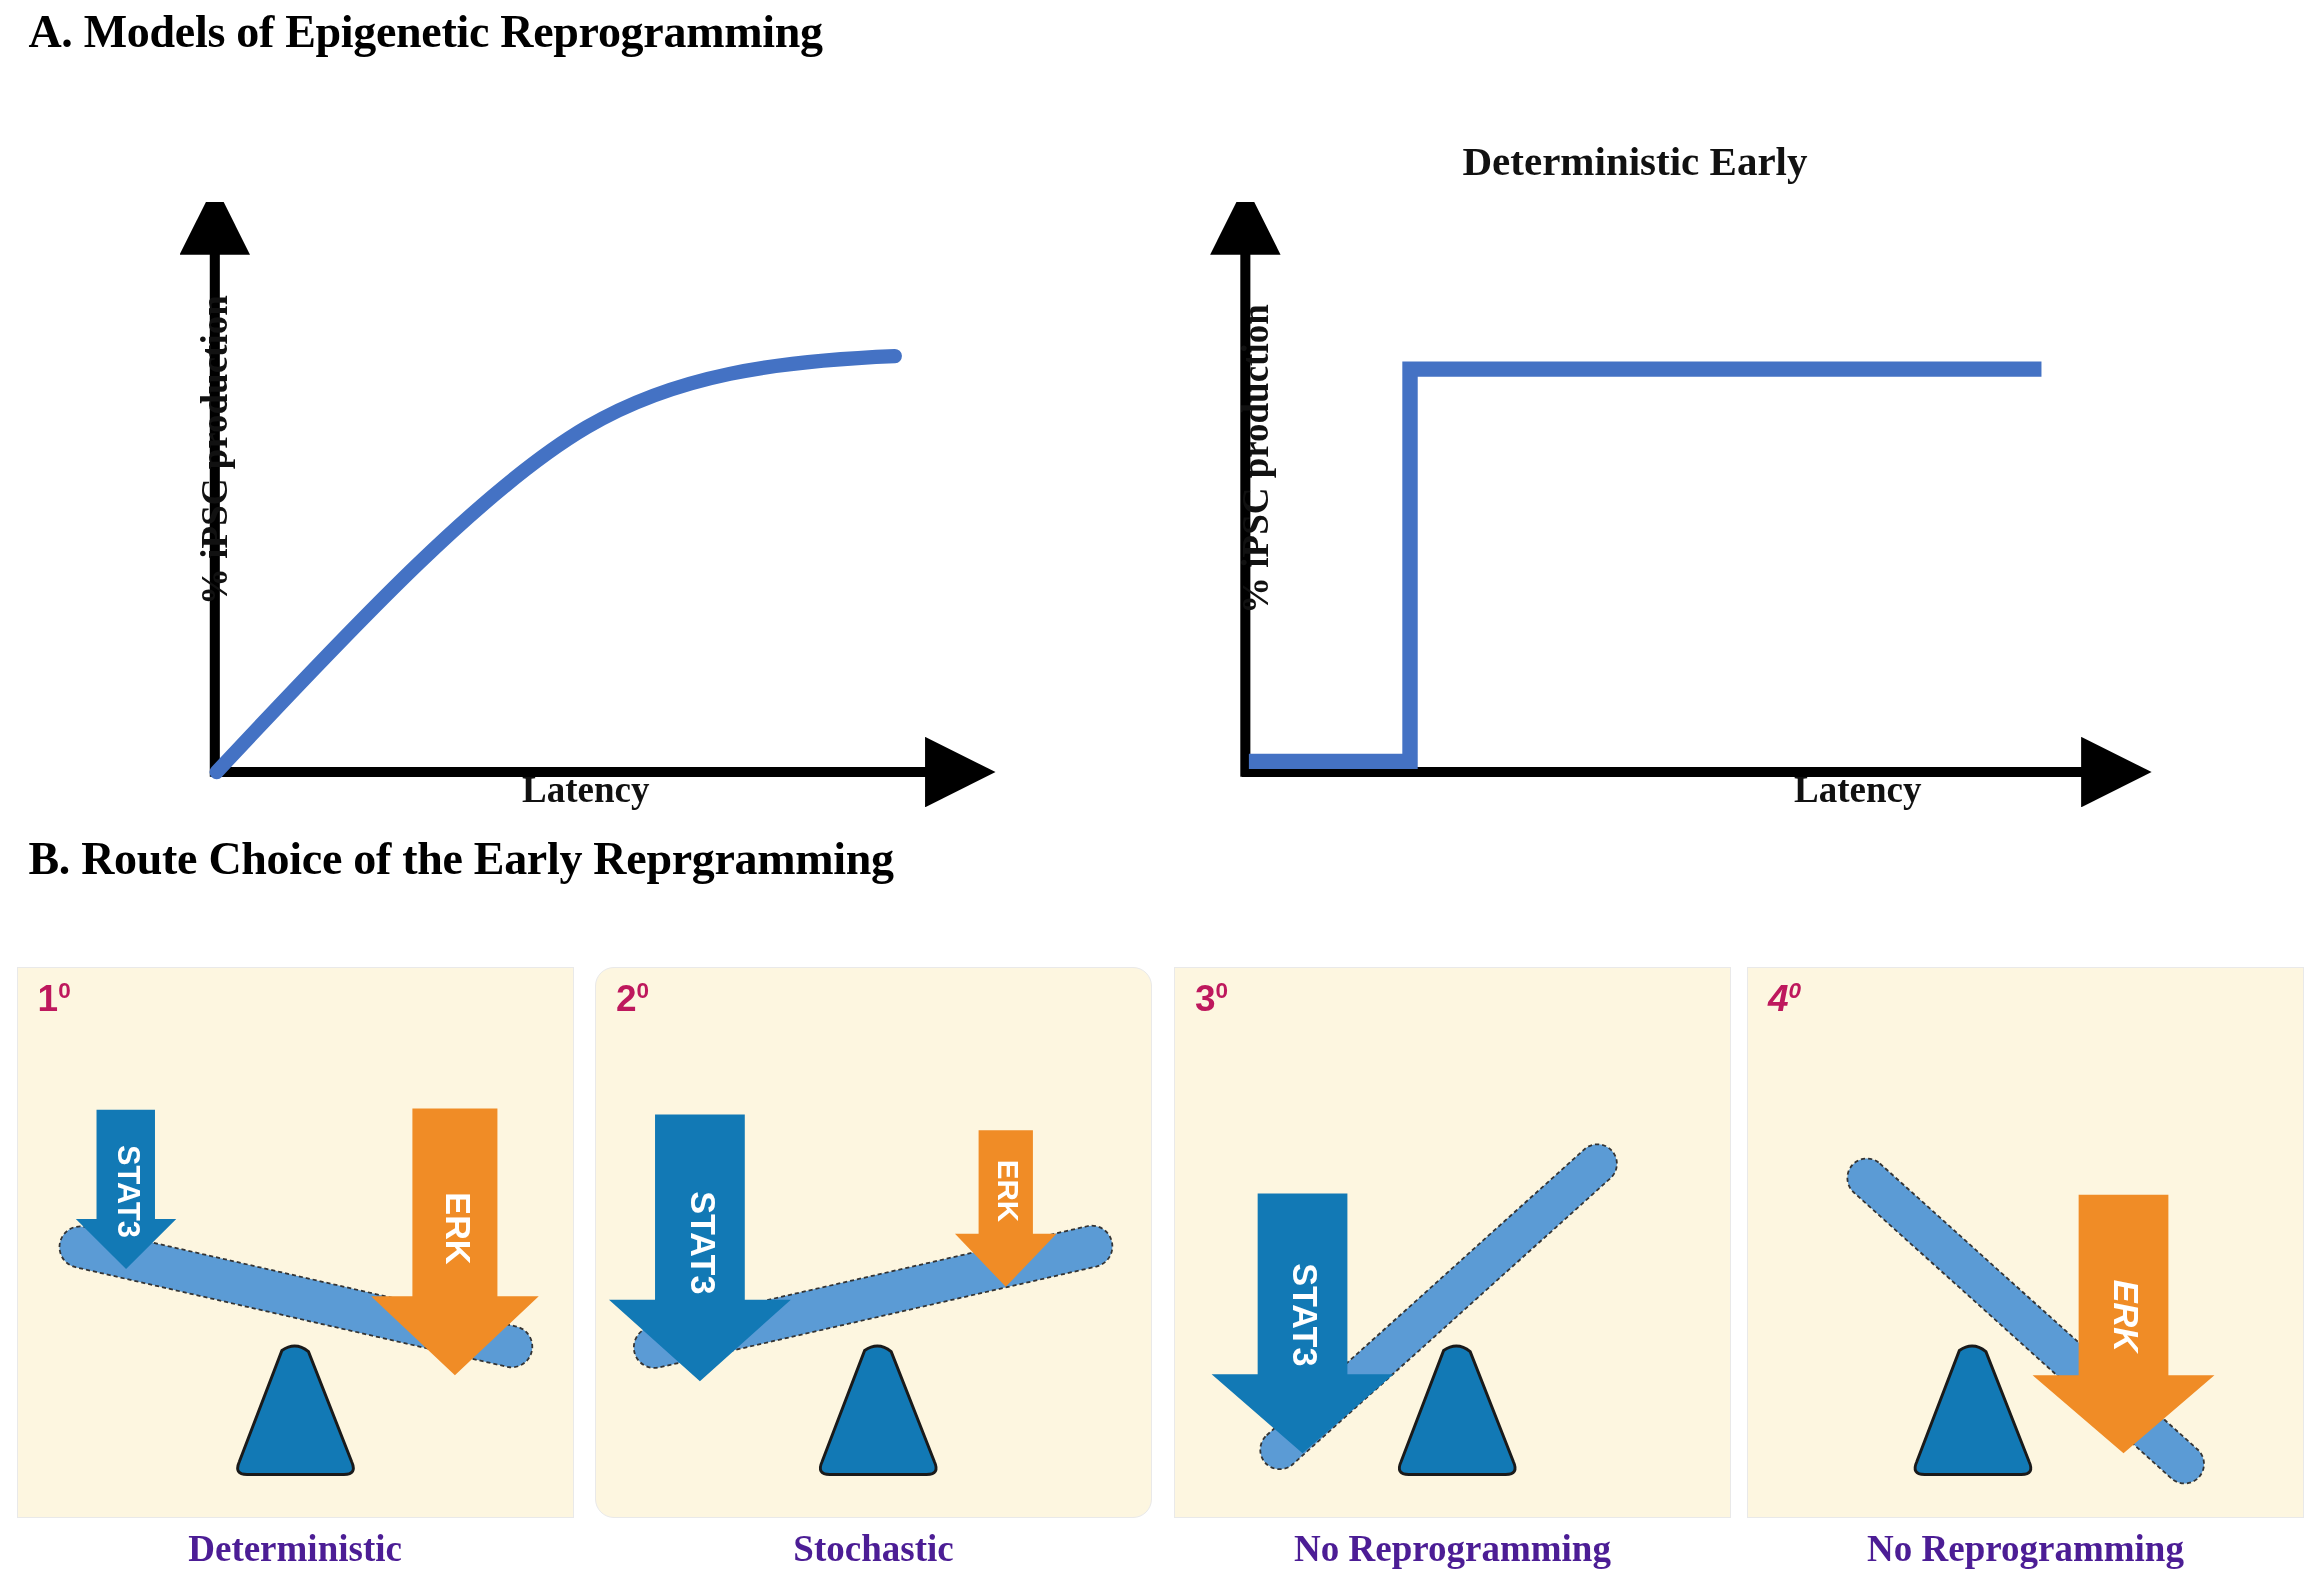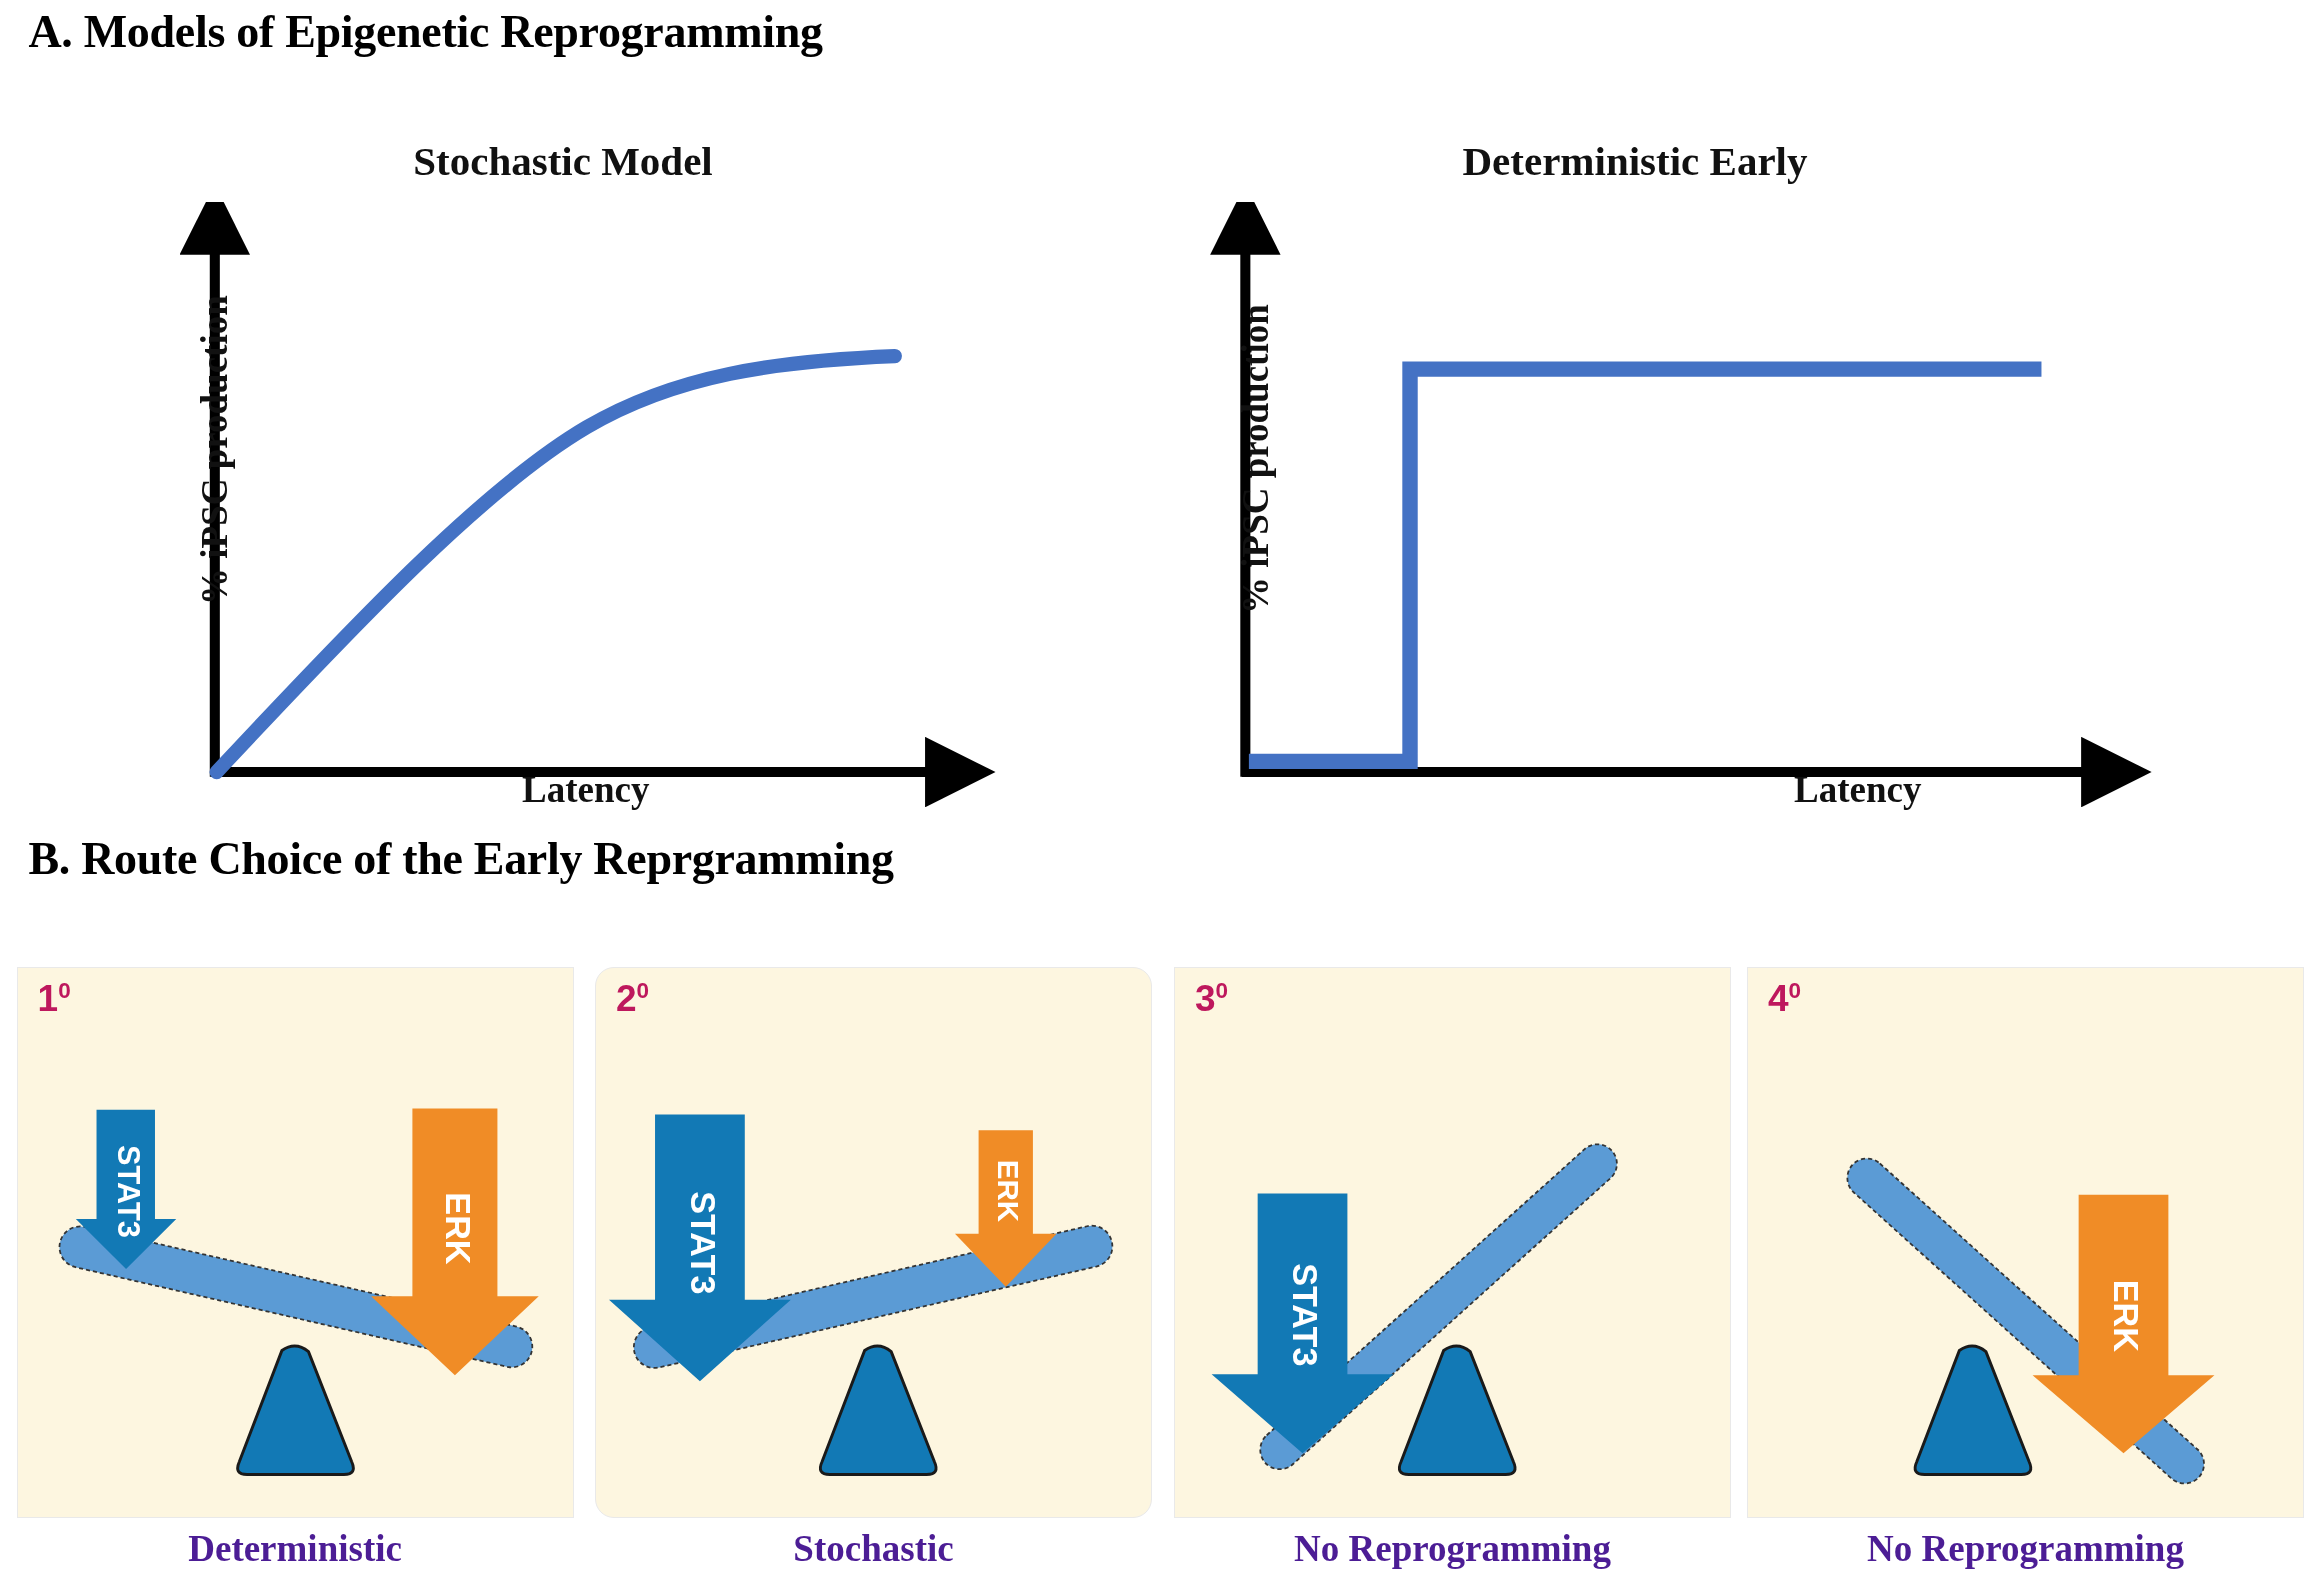--- a/index.html
+++ b/index.html
@@ -90,21 +90,21 @@
     top: 0;
     width: 557px;
     height: 551px;
     background: #FDF6E0;
     border: 1.8px solid #E9E9E9;
     box-sizing: border-box;
   }
   #lever-panel-1 { left: 16.6px;   }
   #lever-panel-2 { left = 0; left: 595px; border-radius: 19px; }
   #lever-panel-3 { left: 1174px; }
-  #lever-panel-4 { left: 1747px; }
+  #lever-panel-4 { left: 1747px; font-style: italic; }
 
   .panel-index {
     position: absolute;
     left: 20px; top: 9.5px;
     font-family: "Liberation Sans", sans-serif;
     font-weight: bold;
     font-size: 37px;
     color: #be185d;
     white-space: nowrap;
     z-index: 6;
@@ -143,21 +143,20 @@
   #caption-4 { left: 1747px; }
 </style>
 </head>
 <body>
 
 <div class="section-title" id="sectionA-title">A. Models of Epigenetic Reprogramming</div>
 
 <div id="panelA">
 
   <div class="chart-block" id="chart-stochastic">
-    <div class="chart-title">Stochastic Model</div>
 
     <svg class="chart-svg" viewBox="0 0 1700 1080" preserveAspectRatio="none">
       <defs>
         <marker id="arrowK1" markerWidth="7" markerHeight="7" refX="1" refY="3.5" orient="auto" markerUnits="strokeWidth">
           <path d="M0,0 L7,3.5 L0,7 z" fill="#000000"></path>
         </marker>
       </defs>
 
       <line x1="182" y1="970" x2="182" y2="72" stroke="#000000" stroke-width="17" marker-end="url(#arrowK1)"></line>
 

